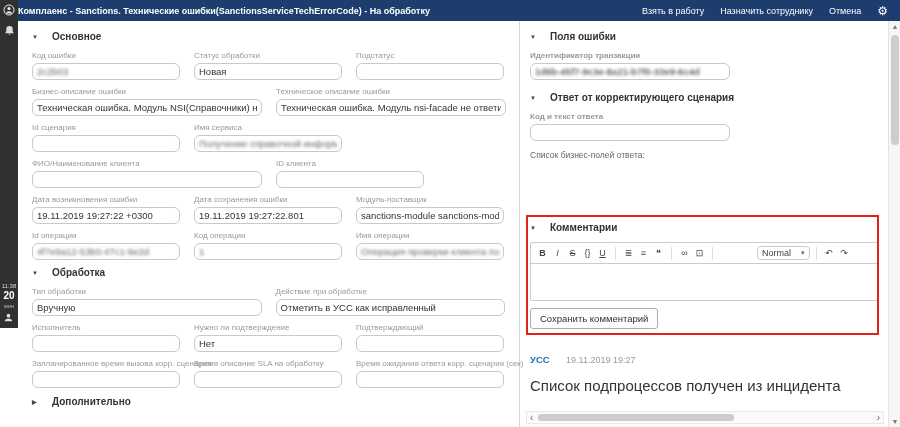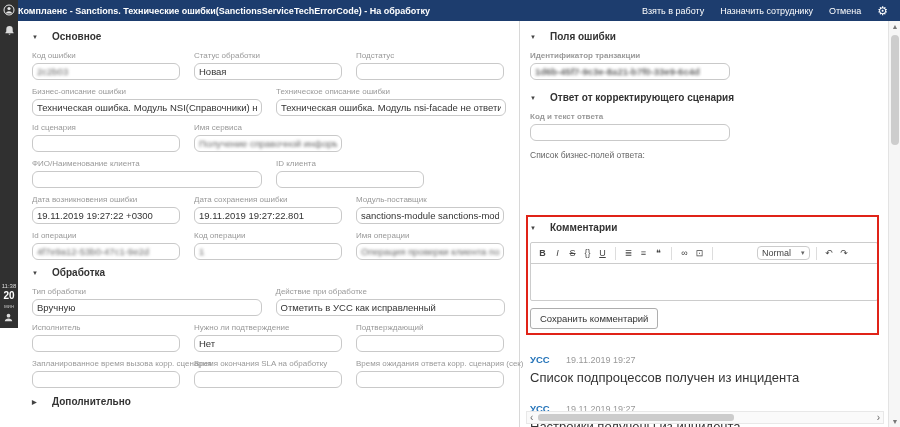--- a/index.html
+++ b/index.html
@@ -60,21 +60,21 @@
                padding:1px 4px; font-size:9px; color:#444; cursor:pointer;margin-left:38px; }
   .ed-caret { font-size:7px; color:#666; }
   .ed-area { height:36px; cursor:text; }
   .save-btn { margin-top:7px; padding:4px 9px; font-size:9.5px; color:#333; background:#fdfdfd;
               border:1px solid #adadad; border-radius:3px; cursor:pointer; font-family:"Liberation Sans", sans-serif; }
 
   .c-list { margin-top:20px; }
   .c-item { margin-bottom:13px; }
   .c-author { color:#2272b8; font-weight:bold; font-size:9.5px; }
   .c-date { color:#999; font-size:9px; margin-left:12px; }
-  .c-text { font-size:13px; color:#333; margin-top:3px; }
+  .c-text { font-size:15px; color:#333; margin-top:10px; }
 
   
   .vscroll { position:absolute; top:21px; right:0; bottom:0; width:12px; background:#f6f6f6;
              border-left:1px solid #e3e3e3; z-index:4; }
   .vs-up   { position:absolute; top:2px; left:0; width:12px; text-align:center; font-size:7px; color:#777; cursor:pointer; }
   .vs-down { position:absolute; bottom:2px; left:0; width:12px; text-align:center; font-size:7px; color:#777; cursor:pointer; }
   .vs-thumb { position:absolute; top:14px; left:2px; width:8px; height:110px; background:#cdcdcd; border-radius:4px; cursor:grab; }
 
   .hscroll { position:absolute; bottom:3px; left:6px; right:4px; height:13px; display:flex; align-items:center;
              background:#fafafa; border:1px solid #e8e8e8; }
@@ -284,21 +284,21 @@
     </div>
 
     <div class="frow">
       <div class="field w1">
         <div class="flabel">Запланированное время вызова корр. сценария</div>
         <div class="finput">
             <span class="fval"></span>
           </div>
       </div>
       <div class="field w1">
-        <div class="flabel">Время окончания SLA на обработку</div>
+        <div class="flabel">Время описание SLA на обработку</div>
         <div class="finput">
             <span class="fval"></span>
           </div>
       </div>
       <div class="field w1">
         <div class="flabel">Время ожидания ответа корр. сценария (сек)</div>
         <div class="finput">
             <span class="fval"></span>
           </div>
       </div>

